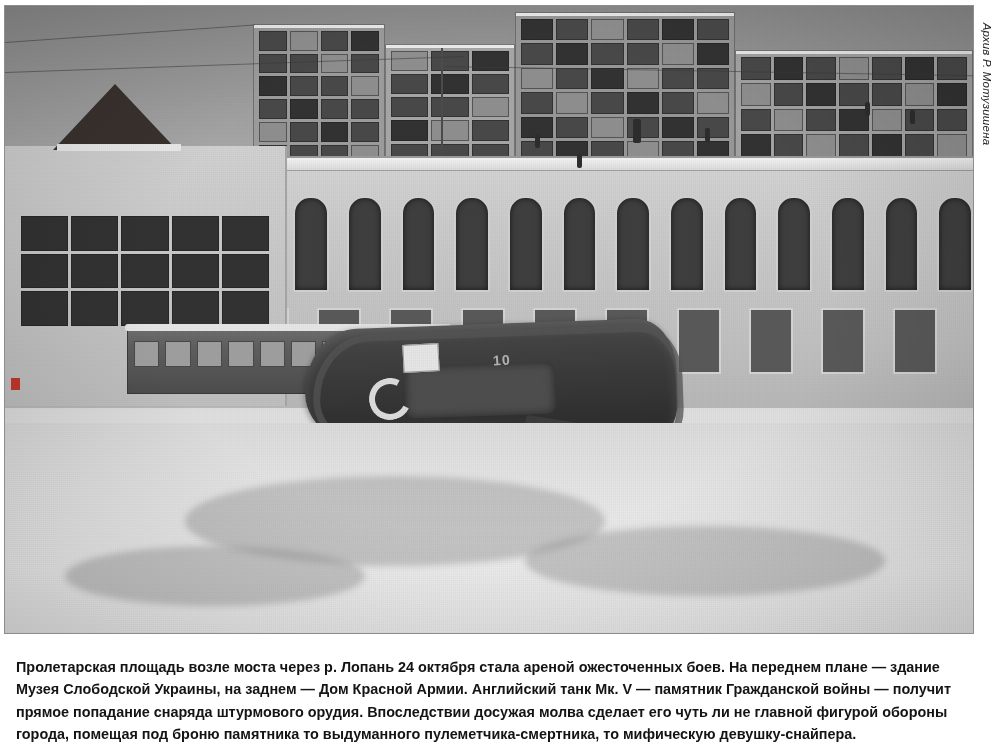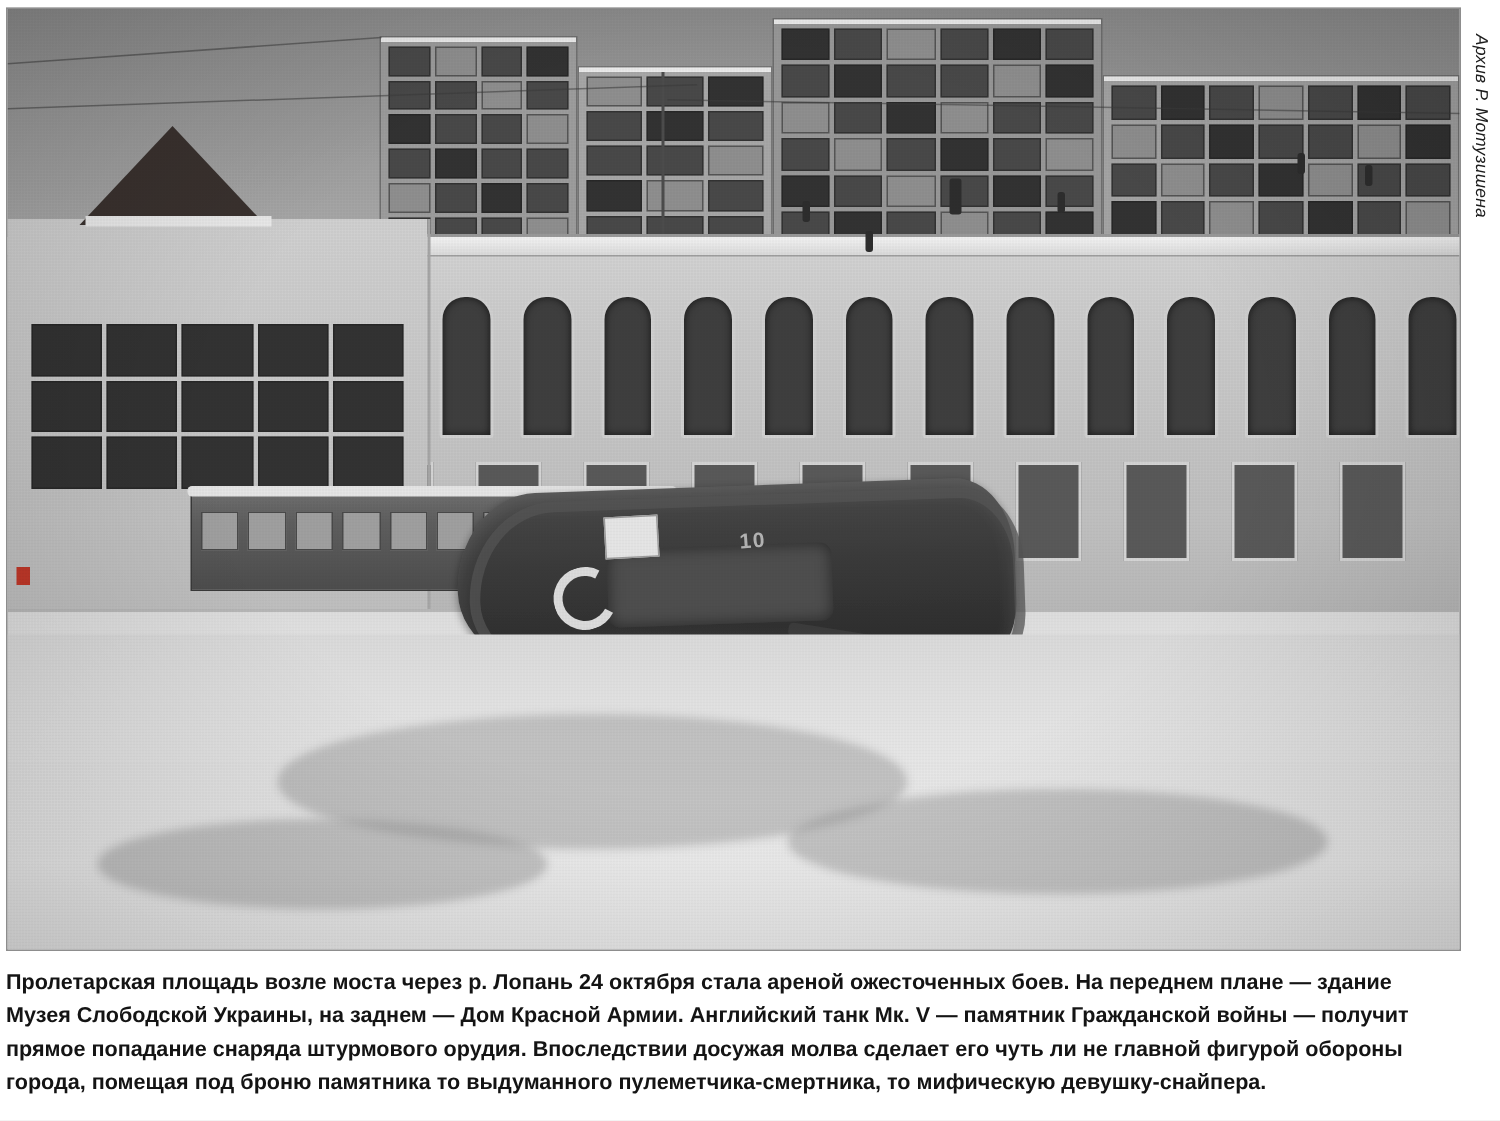--- a/index.html
+++ b/index.html
@@ -386,21 +386,21 @@
     left: 4px;
     top: 644px;
     width: 970px;
     color: #141414;
     font-family: "Liberation Sans", sans-serif;
     font-size: 14.4px;
     font-weight: bold;
     line-height: 1.56;
     text-align: left;
   }
-  .caption p { margin: 0; }
+  .caption p { margin: 12px; }
 </style>
 </head>
 <body>
 
 <div class="page">
 
   <div class="side-credit">
     <span>Архив Р. Мотузишена</span>
   </div>
 

